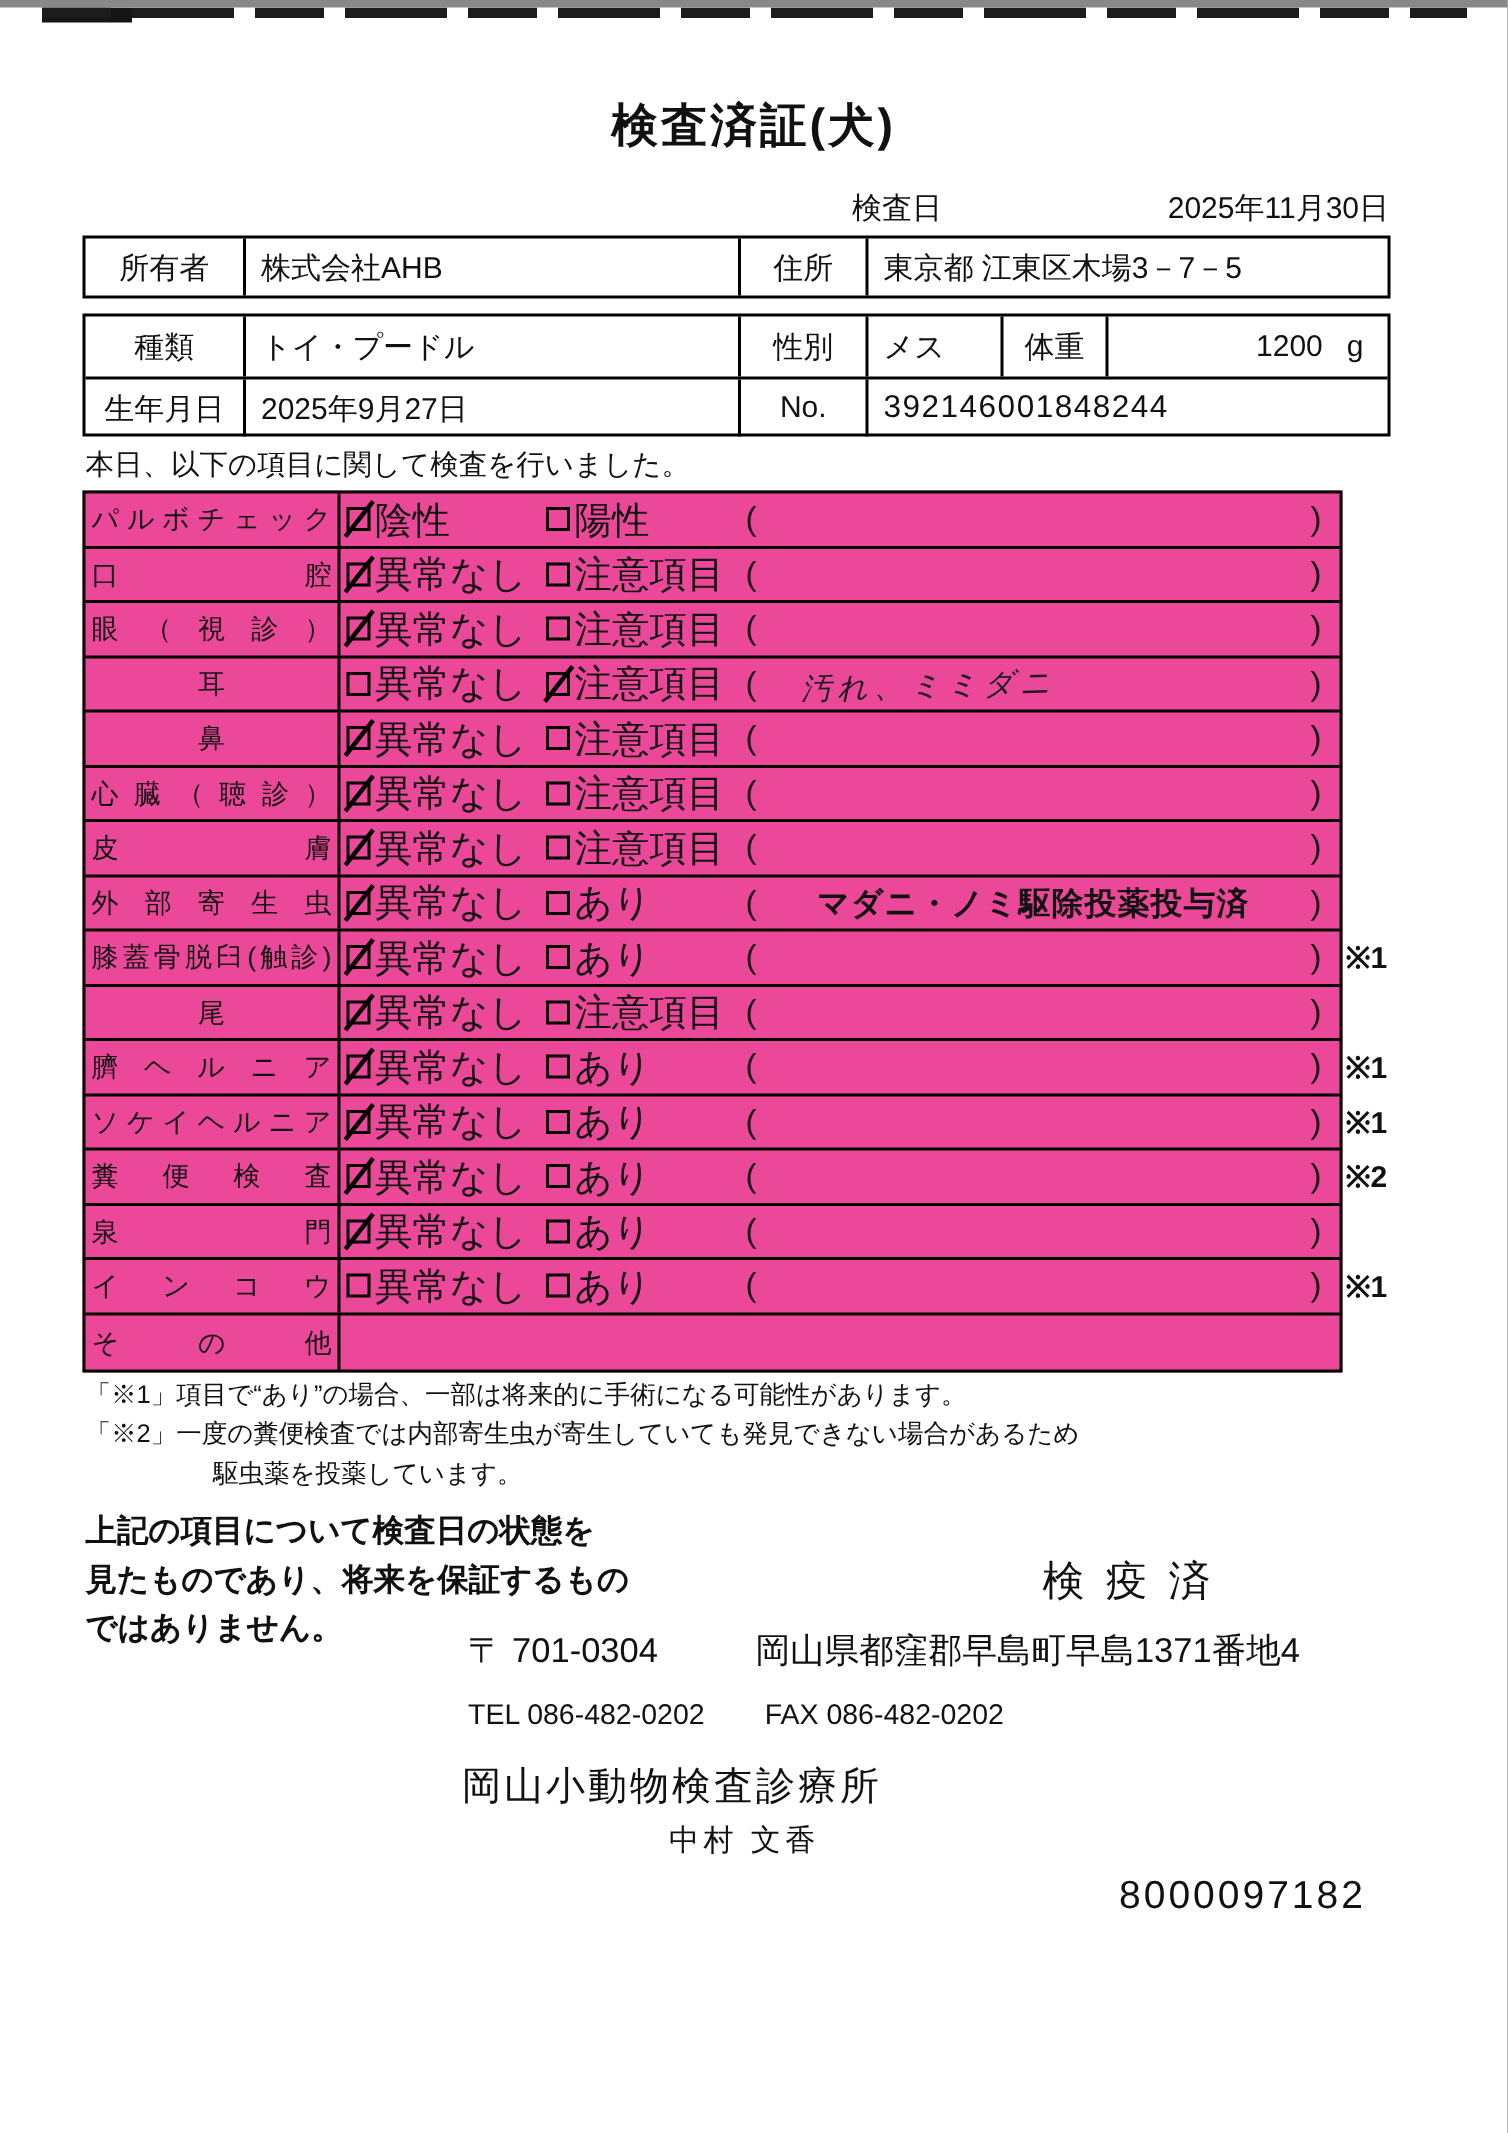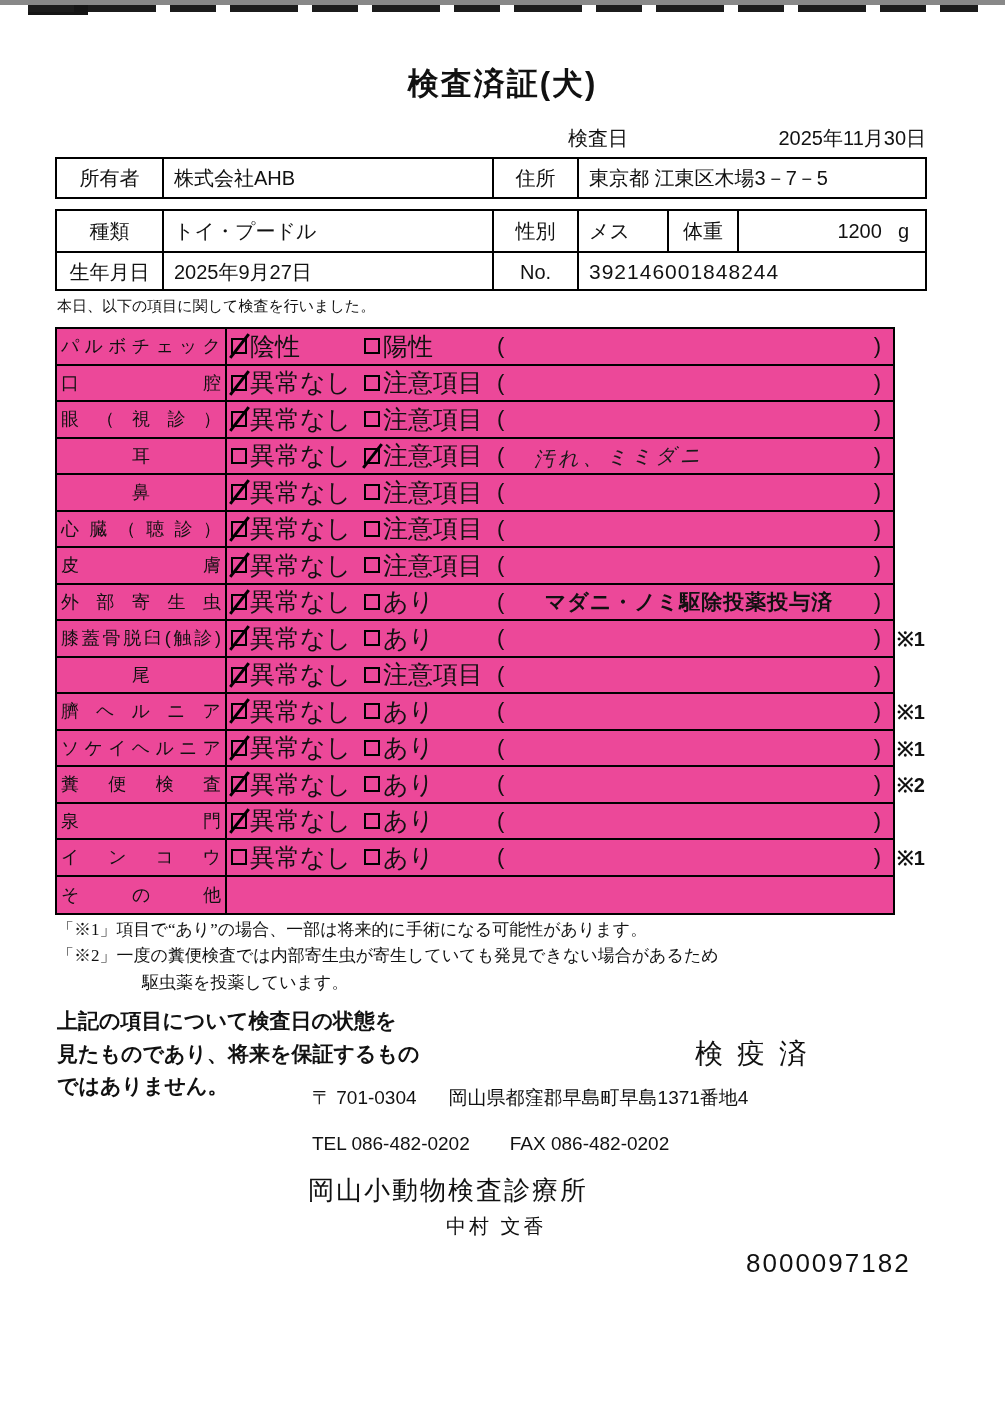--- a/index.html
+++ b/index.html
@@ -36,21 +36,21 @@
   .cols-owner { grid-template-columns:105px 330px 85px 1fr; }
   .cols-pet1  { grid-template-columns:105px 330px 85px 90px 70px 1fr; }
   .cols-pet2  { grid-template-columns:105px 330px 85px 1fr; }
   .cell { display:flex; align-items:center; font-size:20px; overflow:hidden; }
   .cell + .cell { border-left:2px solid #000; }
   .cell.lbl { justify-content:center; }
   .cell.val { padding-left:10px; }
   .cell.num { font-size:21px; letter-spacing:1px; }
   .cell.weight { justify-content:flex-end; gap:16px; padding-right:16px; }
 
-  .intro { position:absolute; top:292px; left:57px; font-size:15px; }
+  .intro { position:absolute; top:292px; left:57px; font-size:19px; }
 
   
   .main-table { position:absolute; top:322px; left:55px; width:840px; border:2px solid #000; background:#ec4899; }
   .m-row { position:relative; display:grid; grid-template-columns:170px 1fr; height:36.5px; border-bottom:2px solid #000; }
   .m-row:last-child { border-bottom:none; }
   .m-label { border-right:2px solid #000; display:flex; align-items:center; padding:0 4px; font-size:18px; overflow:hidden; }
   .m-label .jl { width:100%; text-align:justify; text-align-last:justify; text-justify:inter-character; white-space:nowrap; }
   .m-label.single .jl { text-align:center; text-align-last:center; }
   .m-body { display:flex; align-items:center; padding-left:4px; }
   .opt { width:133px; display:flex; align-items:center; font-size:25px; flex:none; }
@@ -64,29 +64,29 @@
   .remark-text { flex:1; text-align:center; white-space:nowrap; overflow:visible; }
   .remark-text.handwritten {
     text-align:left; padding-left:30px; font-family:"DejaVu Serif", serif;
     font-style:italic; font-size:20px; letter-spacing:4px; color:#1a1a1a;
     transform:rotate(-1.5deg);
   }
   .remark-text.printed { font-weight:bold; font-size:21px; letter-spacing:1px; }
   .note-mark { position:absolute; right:-42px; top:50%; transform:translateY(-50%); font-size:20px; font-weight:bold; width:38px; }
 
   .footnotes { position:absolute; top:912px; left:57px; font-size:17px; line-height:1.55; }
-  .footnotes .fn { white-space:pre-line;font-family:Liberation Serif, serif; }
+  .footnotes .fn { white-space:pre-line; }
 
   .disclaimer {
     position:absolute; top:1000px; left:57px; font-size:21px; font-weight:bold;
     line-height:1.55; white-space:pre-line;
   }
   .stamp { position:absolute; top:1030px; left:695px; font-size:28px; letter-spacing:14px; font-weight:500; }
 
-  .addr-row { position:absolute; top:1080px; left:312px; font-size:19px; display:flex; gap:32px; }
+  .addr-row { position:absolute; top:1080px; left:312px; font-size:23px; display:flex; gap:65px; }
   .tel-row  { position:absolute; top:1128px; left:312px; font-size:19px; display:flex; gap:40px; }
   .clinic-name { position:absolute; top:1168px; left:308px; font-size:26px; letter-spacing:2px; }
   .examiner { position:absolute; top:1208px; left:446px; font-size:20px; letter-spacing:3px; }
   .serial { position:absolute; top:1243px; left:746px; font-size:26px; letter-spacing:2px; }
 </style>
 </head>
 <body>
 
 <div class="page">
 

